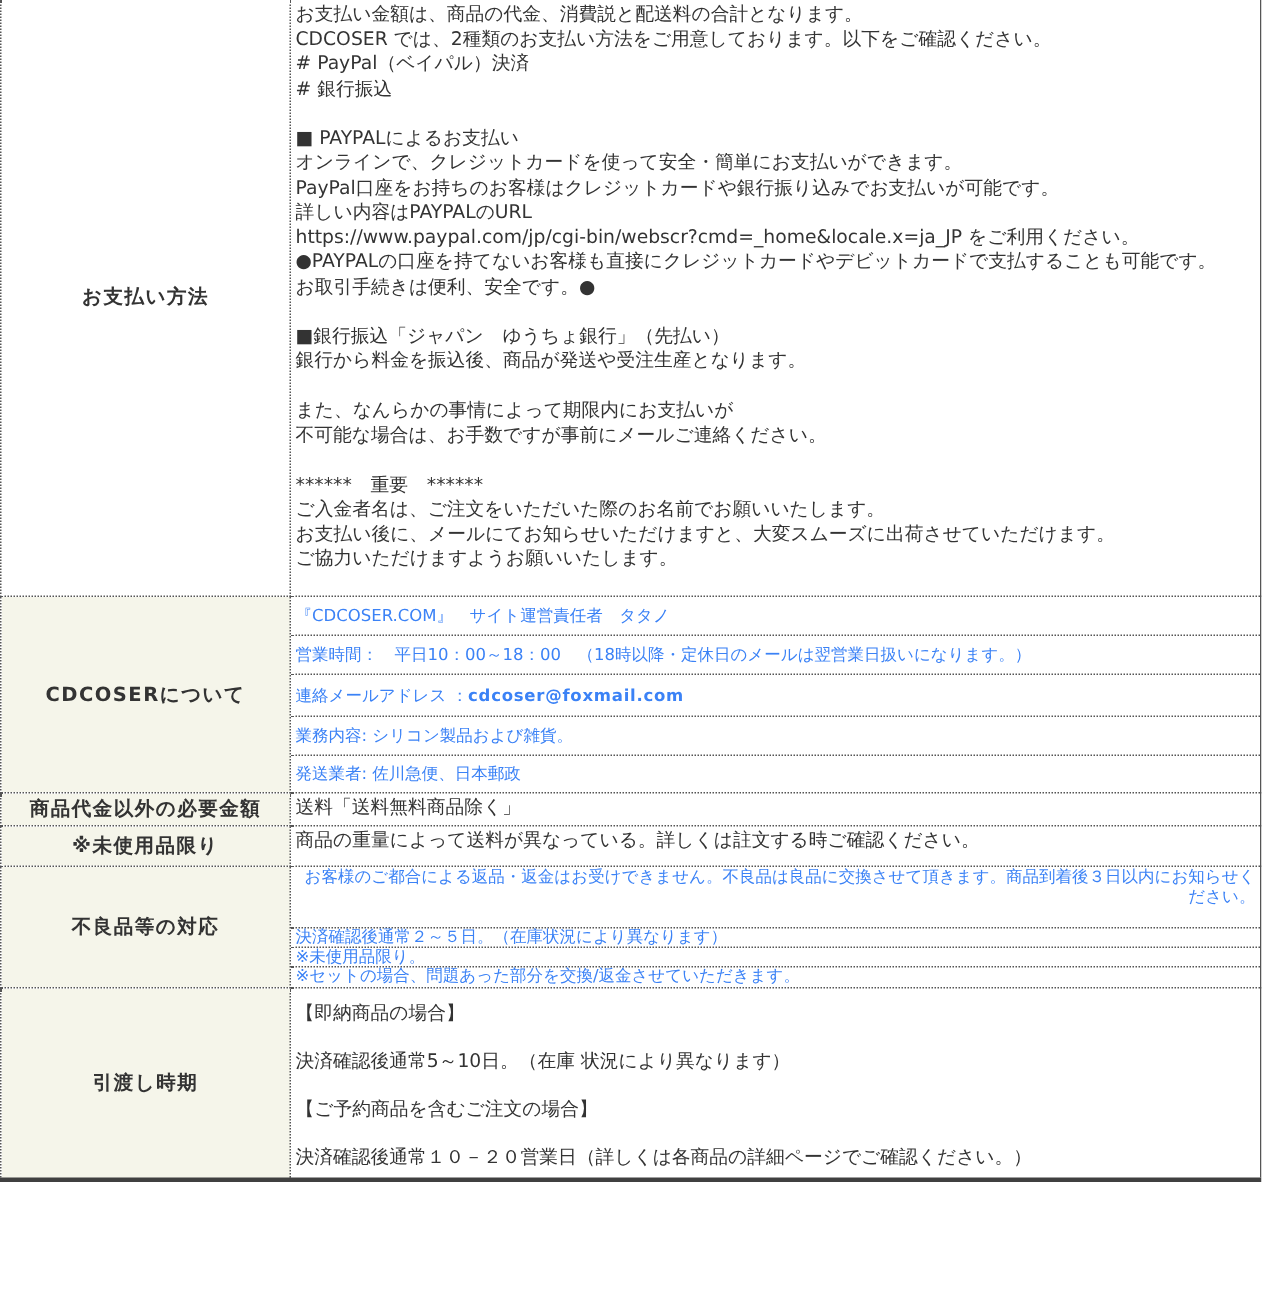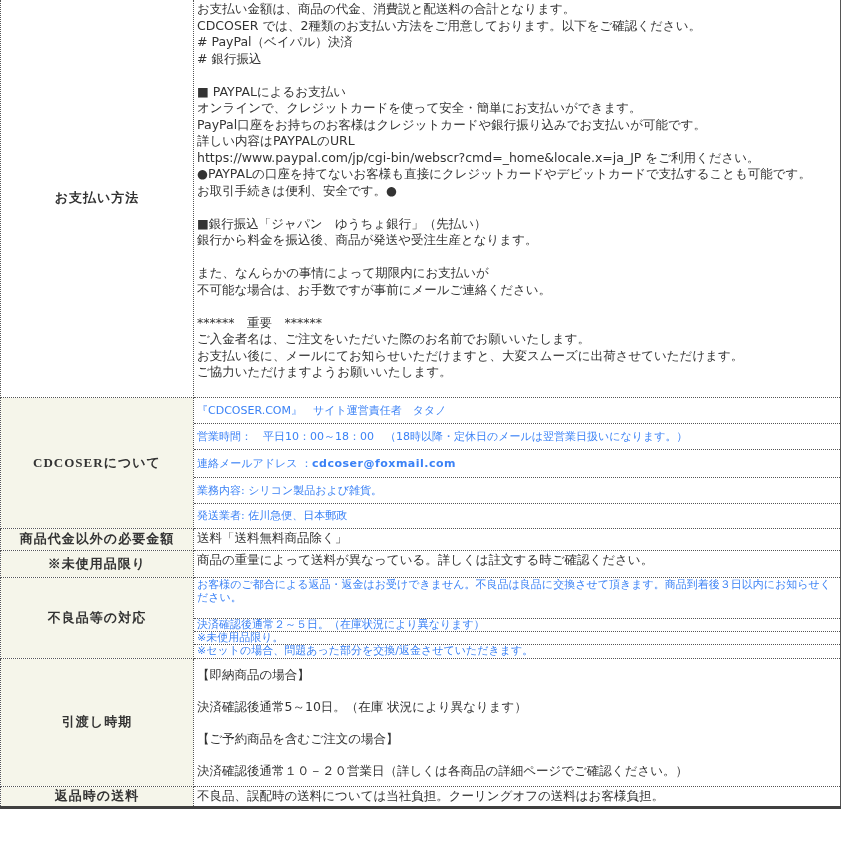--- a/index.html
+++ b/index.html
@@ -22,21 +22,20 @@
   th.hdr{
     width:193px;
     background:#f5f5ea;
     font-weight:bold;
     font-size:13px;
     color:#333333;
     text-align:center;
     vertical-align:middle;
     padding:0 2px;
     letter-spacing:1px;
-    font-family:Liberation Serif, serif;
   }
   th.hdr.white-bg{background:#ffffff;}
   td.cell{
     font-size:12.5px;
     line-height:16px;
     padding:1px 3px;
     color:#333333;
     margin-left:32px;
   }
   td.pre{white-space:pre-line;}
@@ -55,21 +54,21 @@
   .sub:last-child{border-bottom:none;}
   .h26{height:26px;}
   .h28{height:28px;}
   .h24{height:24px;}
   .h19{height:19px;line-height:18px;}
   .sub-tight{
     display:block;
     line-height:13.5px;
     padding:0 3px;
   }
-  .t40{height:41px;}
+  .t40{height:41px;text-align:right;}
   .t13{height:13px;line-height:12.5px;}
   .h22{height:22px;}
   .h27{height:27px;}
   .h20{height:20px;line-height:18px;}
   .h21{height:21px;line-height:19px;}
   b.email{font-weight:bold;letter-spacing:0.5px;}
 </style>
 </head>
 <body>
 
@@ -142,18 +141,14 @@
 
 決済確認後通常5～10日。（在庫 状況により異なります）
 
 【ご予約商品を含むご注文の場合】
 
 決済確認後通常１０－２０営業日（詳しくは各商品の詳細ページでご確認ください。）</td>
   </tr>
 
 
 
-  <tr>
-    <th class="hdr">返品時の送料</th>
-    <td class="cell h21">不良品、誤配時の送料については当社負担。クーリングオフの送料はお客様負担。</td>
-  </tr>
 </tbody>
   </table>
 
 </body></html>

